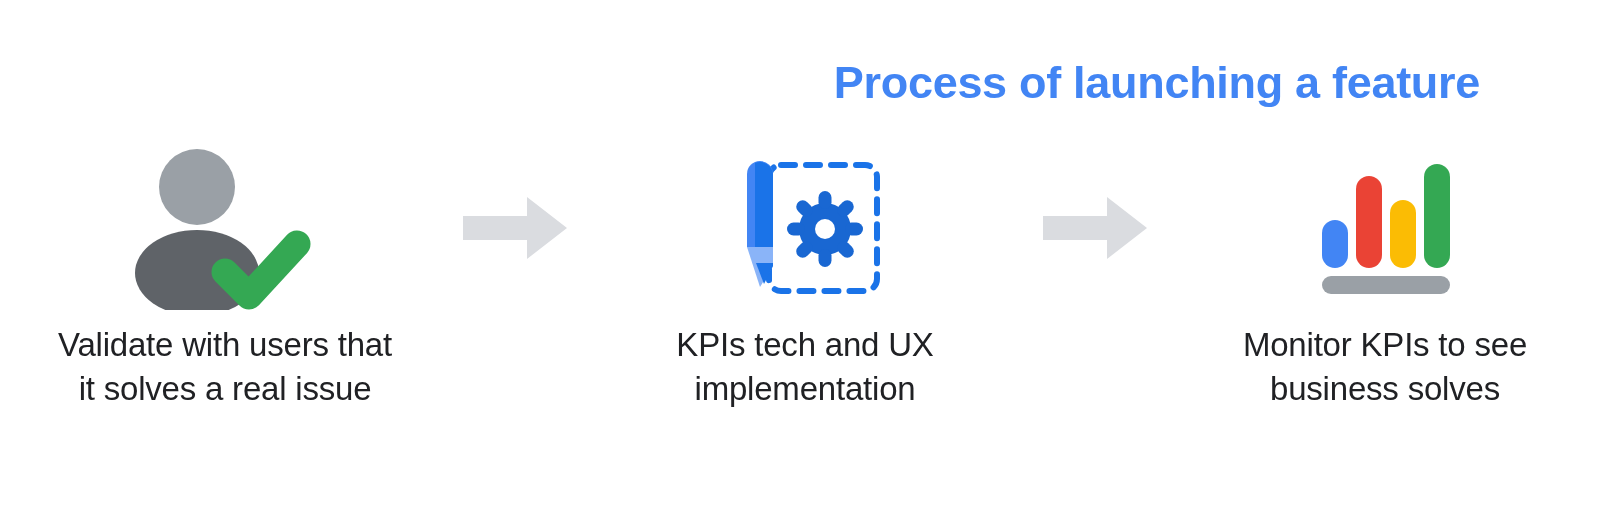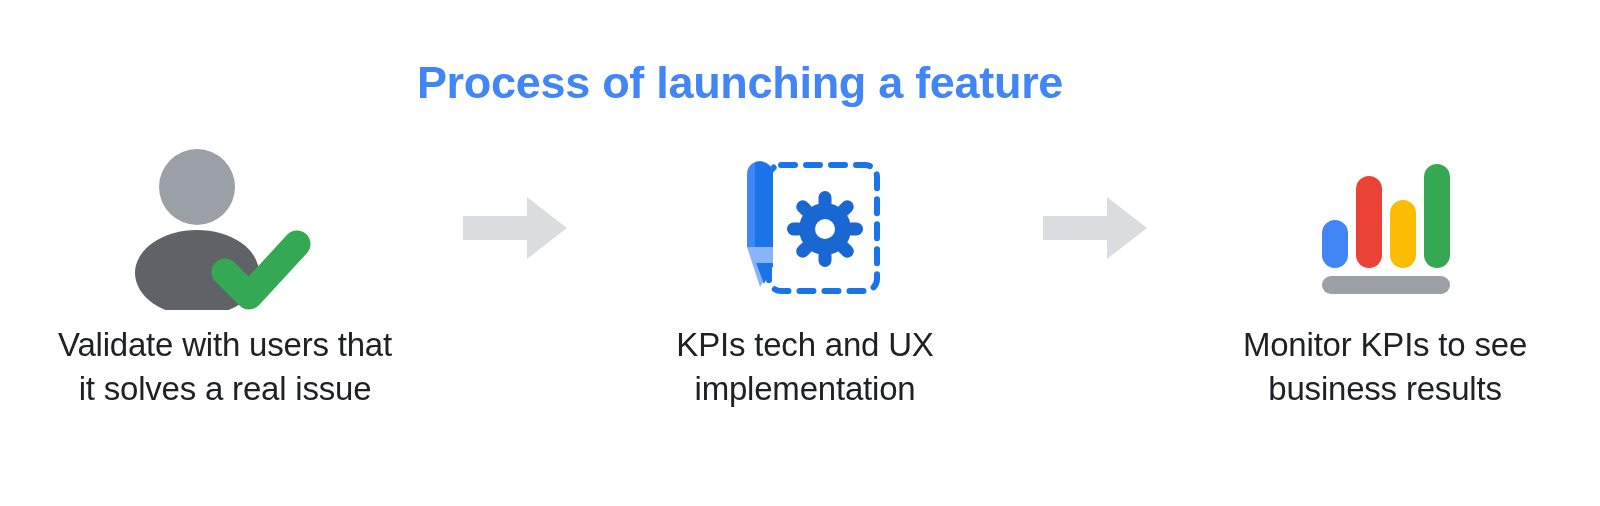--- a/index.html
+++ b/index.html
@@ -20,21 +20,21 @@
     height: 506px;
     background: #ffffff;
   }
 
   
   .title {
     position: absolute;
     top: 56px;
     left: 0;
     width: 1480px;
-    text-align: center;
+    text-align: right;
     font-size: 45px;
     font-weight: 700;
     letter-spacing: -0.3px;
     color: #4285F4;
     line-height: 1.2;
     white-space: nowrap;
   }
 
   
   .flow {
@@ -161,17 +161,17 @@
 
           <rect x="12" y="62" width="26" height="48" rx="13" fill="#4285F4"></rect>
           <rect x="46" y="18" width="26" height="92" rx="13" fill="#EA4335"></rect>
           <rect x="80" y="42" width="26" height="68" rx="13" fill="#FBBC04"></rect>
           <rect x="114" y="6" width="26" height="104" rx="13" fill="#34A853"></rect>
 
           <rect x="12" y="118" width="128" height="18" rx="9" fill="#9AA0A6"></rect>
         </svg>
       </div>
       <div class="caption">Monitor KPIs to see
-business results</div>
+business solves</div>
     </div>
 
   </div>
 </div>
 
 </body></html>

